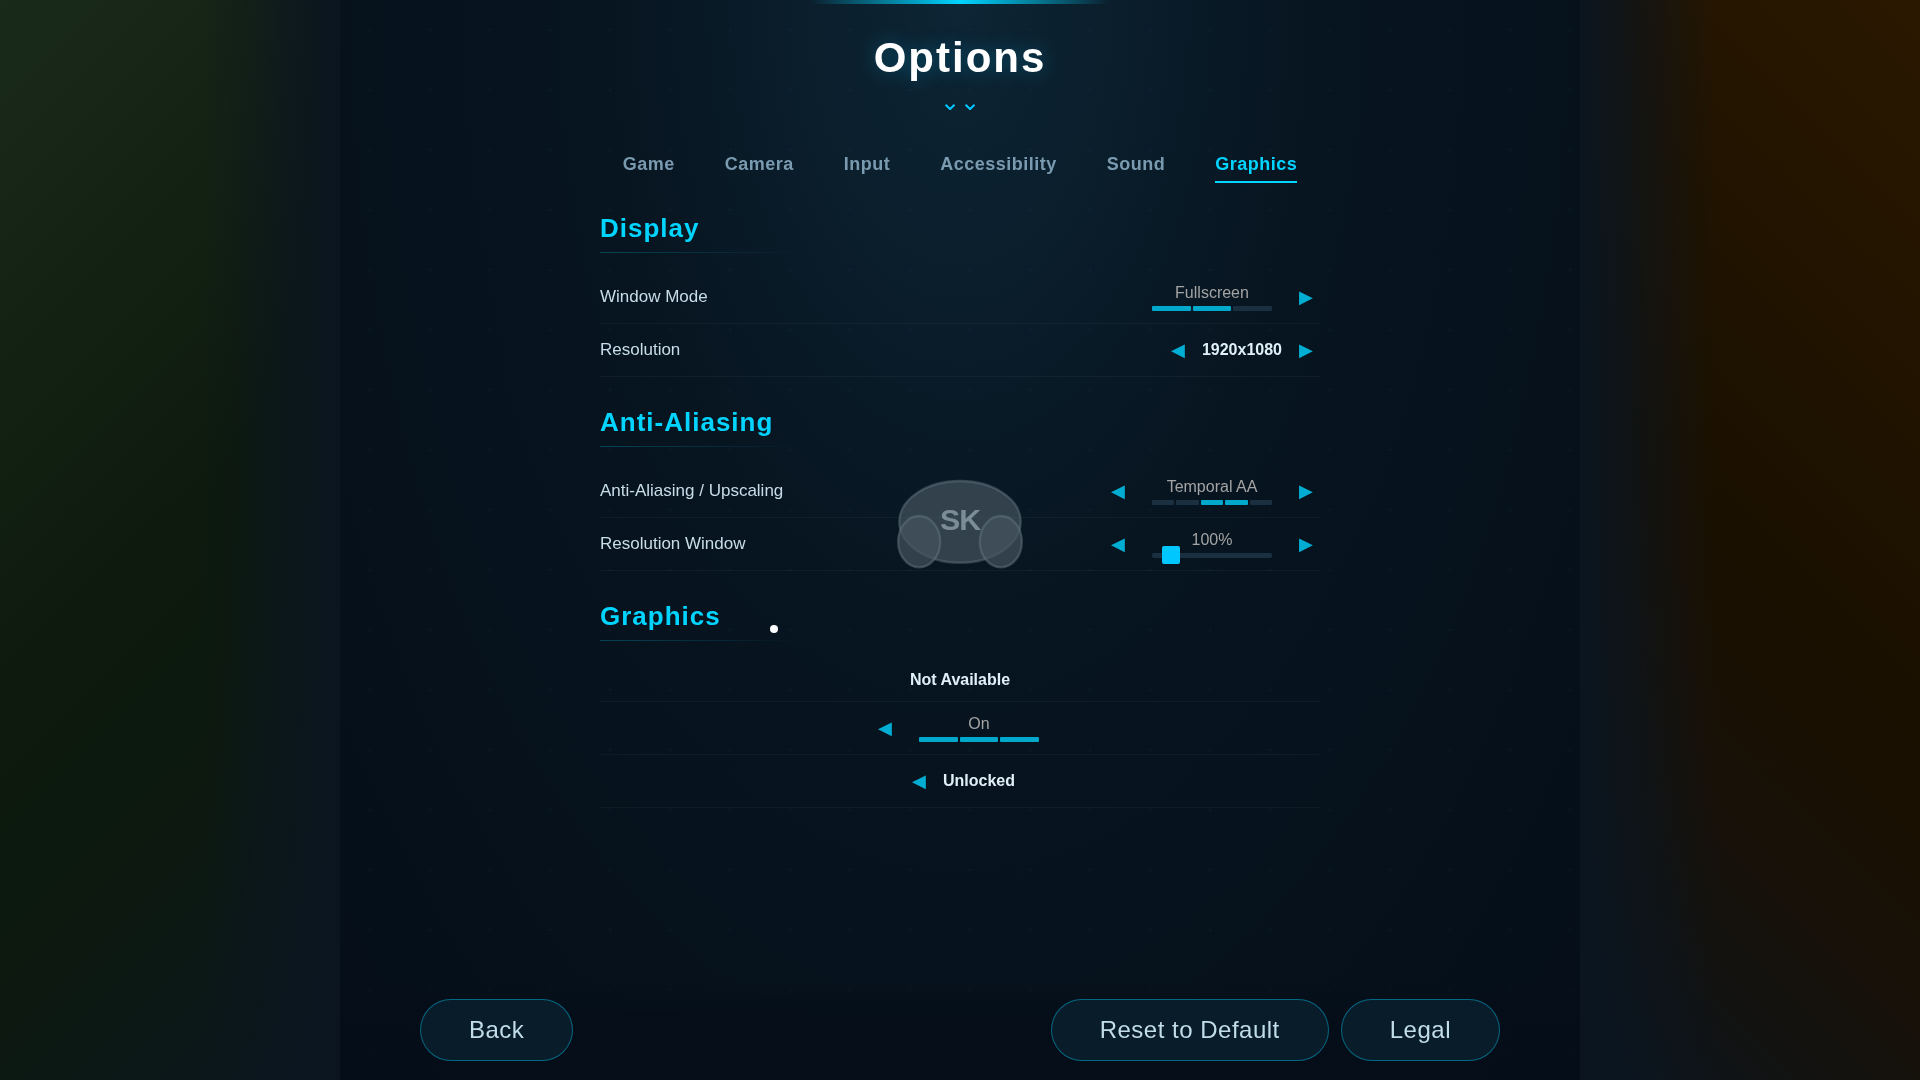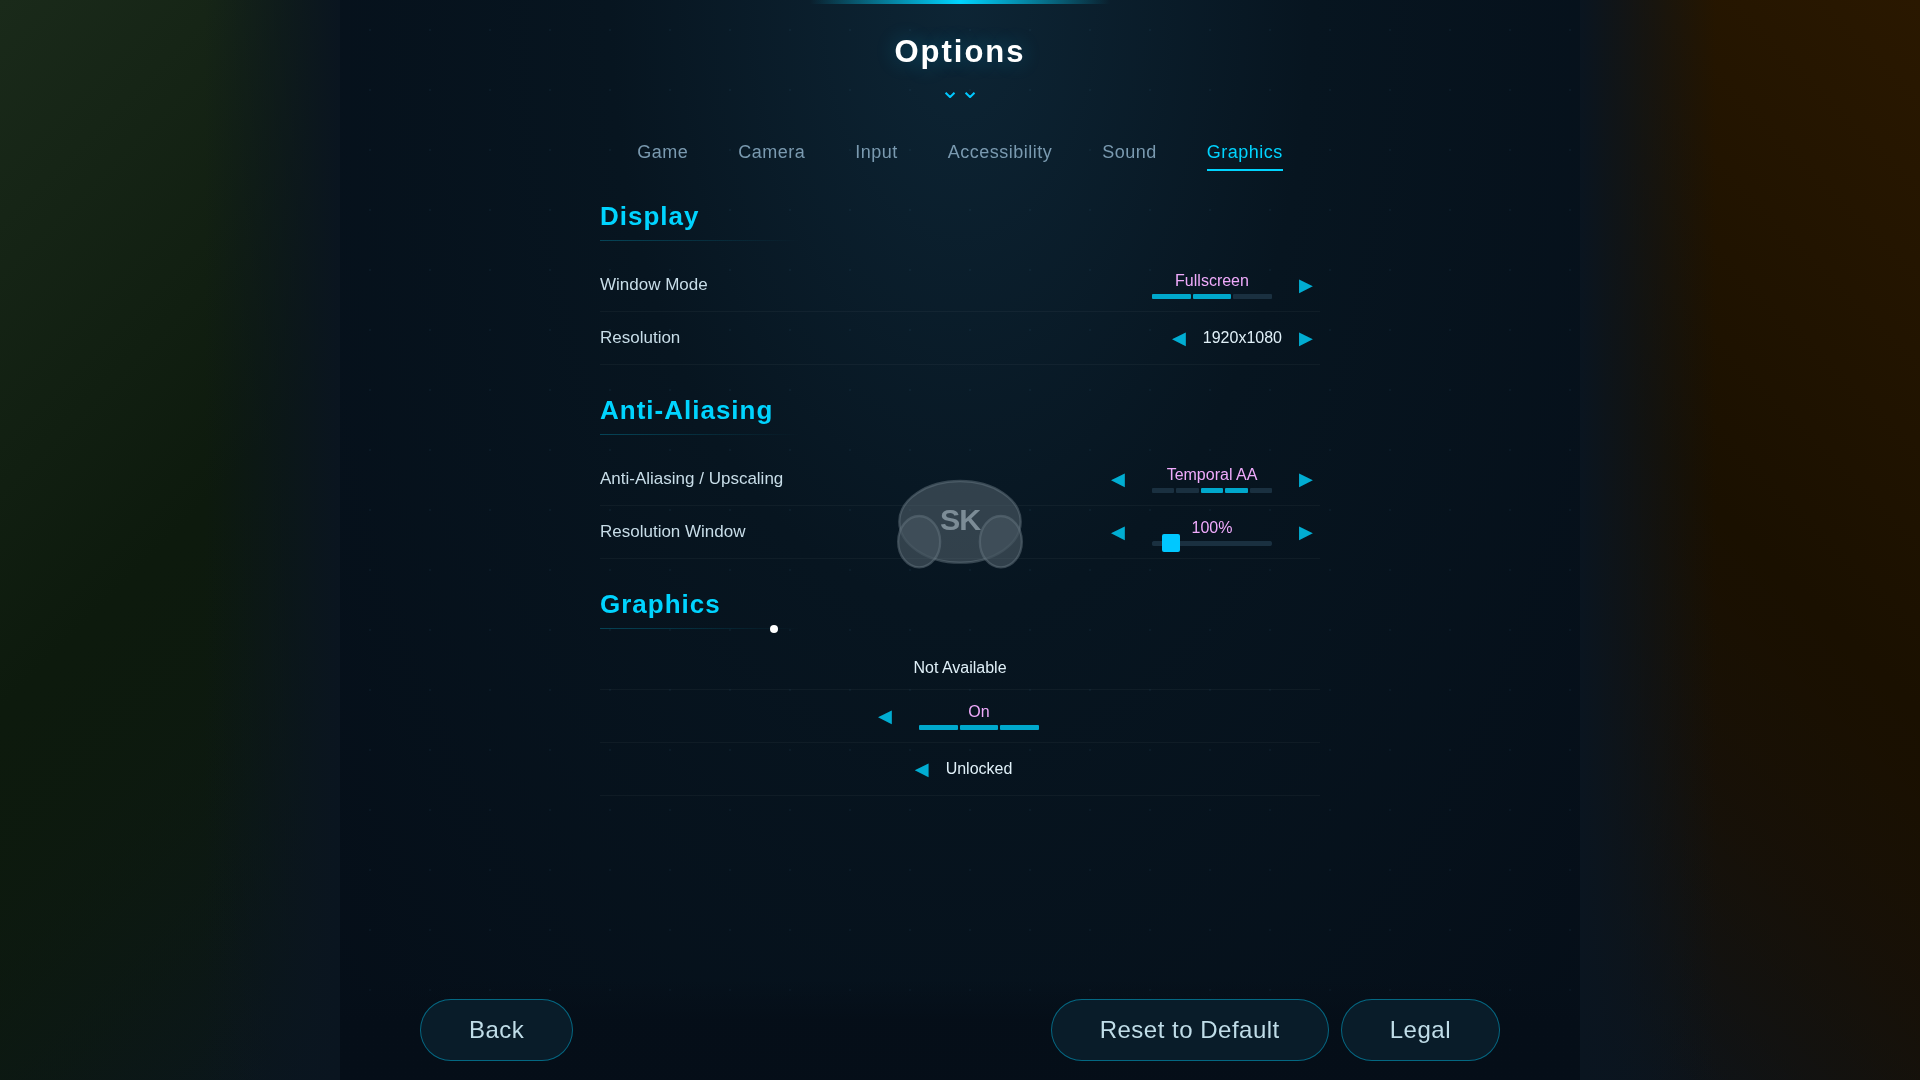--- a/index.html
+++ b/index.html
@@ -47,21 +47,21 @@
     
     .top-bar {
       width: 300px;
       height: 4px;
       background: linear-gradient(90deg, transparent, #00d4ff, transparent);
       margin-top: 0;
     }
 
     .page-title {
       color: #ffffff;
-      font-size: 31px;
+      font-size: 42px;
       font-weight: 700;
       letter-spacing: 2px;
       margin-top: 30px;
       text-shadow: 0 0 20px rgba(0, 200, 255, 0.3);
     }
 
     .chevron-down {
       color: #00c8ff;
       font-size: 24px;
       margin-top: 8px;
@@ -72,21 +72,21 @@
     .nav-tabs {
       display: flex;
       gap: 50px;
       margin-top: 40px;
       align-items: center;
     }
 
     .nav-tab {
       color: #7a9ab0;
       font-size: 18px;
-      font-weight: 400;
+      font-weight: 700;
       cursor: pointer;
       padding-bottom: 6px;
       border-bottom: 2px solid transparent;
       transition: color 0.2s;
       letter-spacing: 0.5px;
     }
 
     .nav-tab.active {
       color: #00d4ff;
       border-bottom: 2px solid #00d4ff;
@@ -166,21 +166,21 @@
 
     
     .value-display {
       display: flex;
       flex-direction: column;
       align-items: center;
       min-width: 140px;
     }
 
     .value-text {
-      color: #f0abfc;
+      color: #a3a3a3;
       font-size: 16px;
       font-weight: 500;
       margin-bottom: 4px;
     }
 
     
     .slider-bar {
       width: 120px;
       height: 5px;
       background: #1a3040;
@@ -209,21 +209,21 @@
     .seg.empty {
       background: #1a3040;
     }
 
     
     
 
     .value-static {
       color: #e0f0f8;
       font-size: 16px;
-      font-weight: 400;
+      font-weight: 700;
     }
 
     .section-gap {
       height: 30px;
     }
 
     
     .bottom-bar {
       position: absolute;
       bottom: 0;

